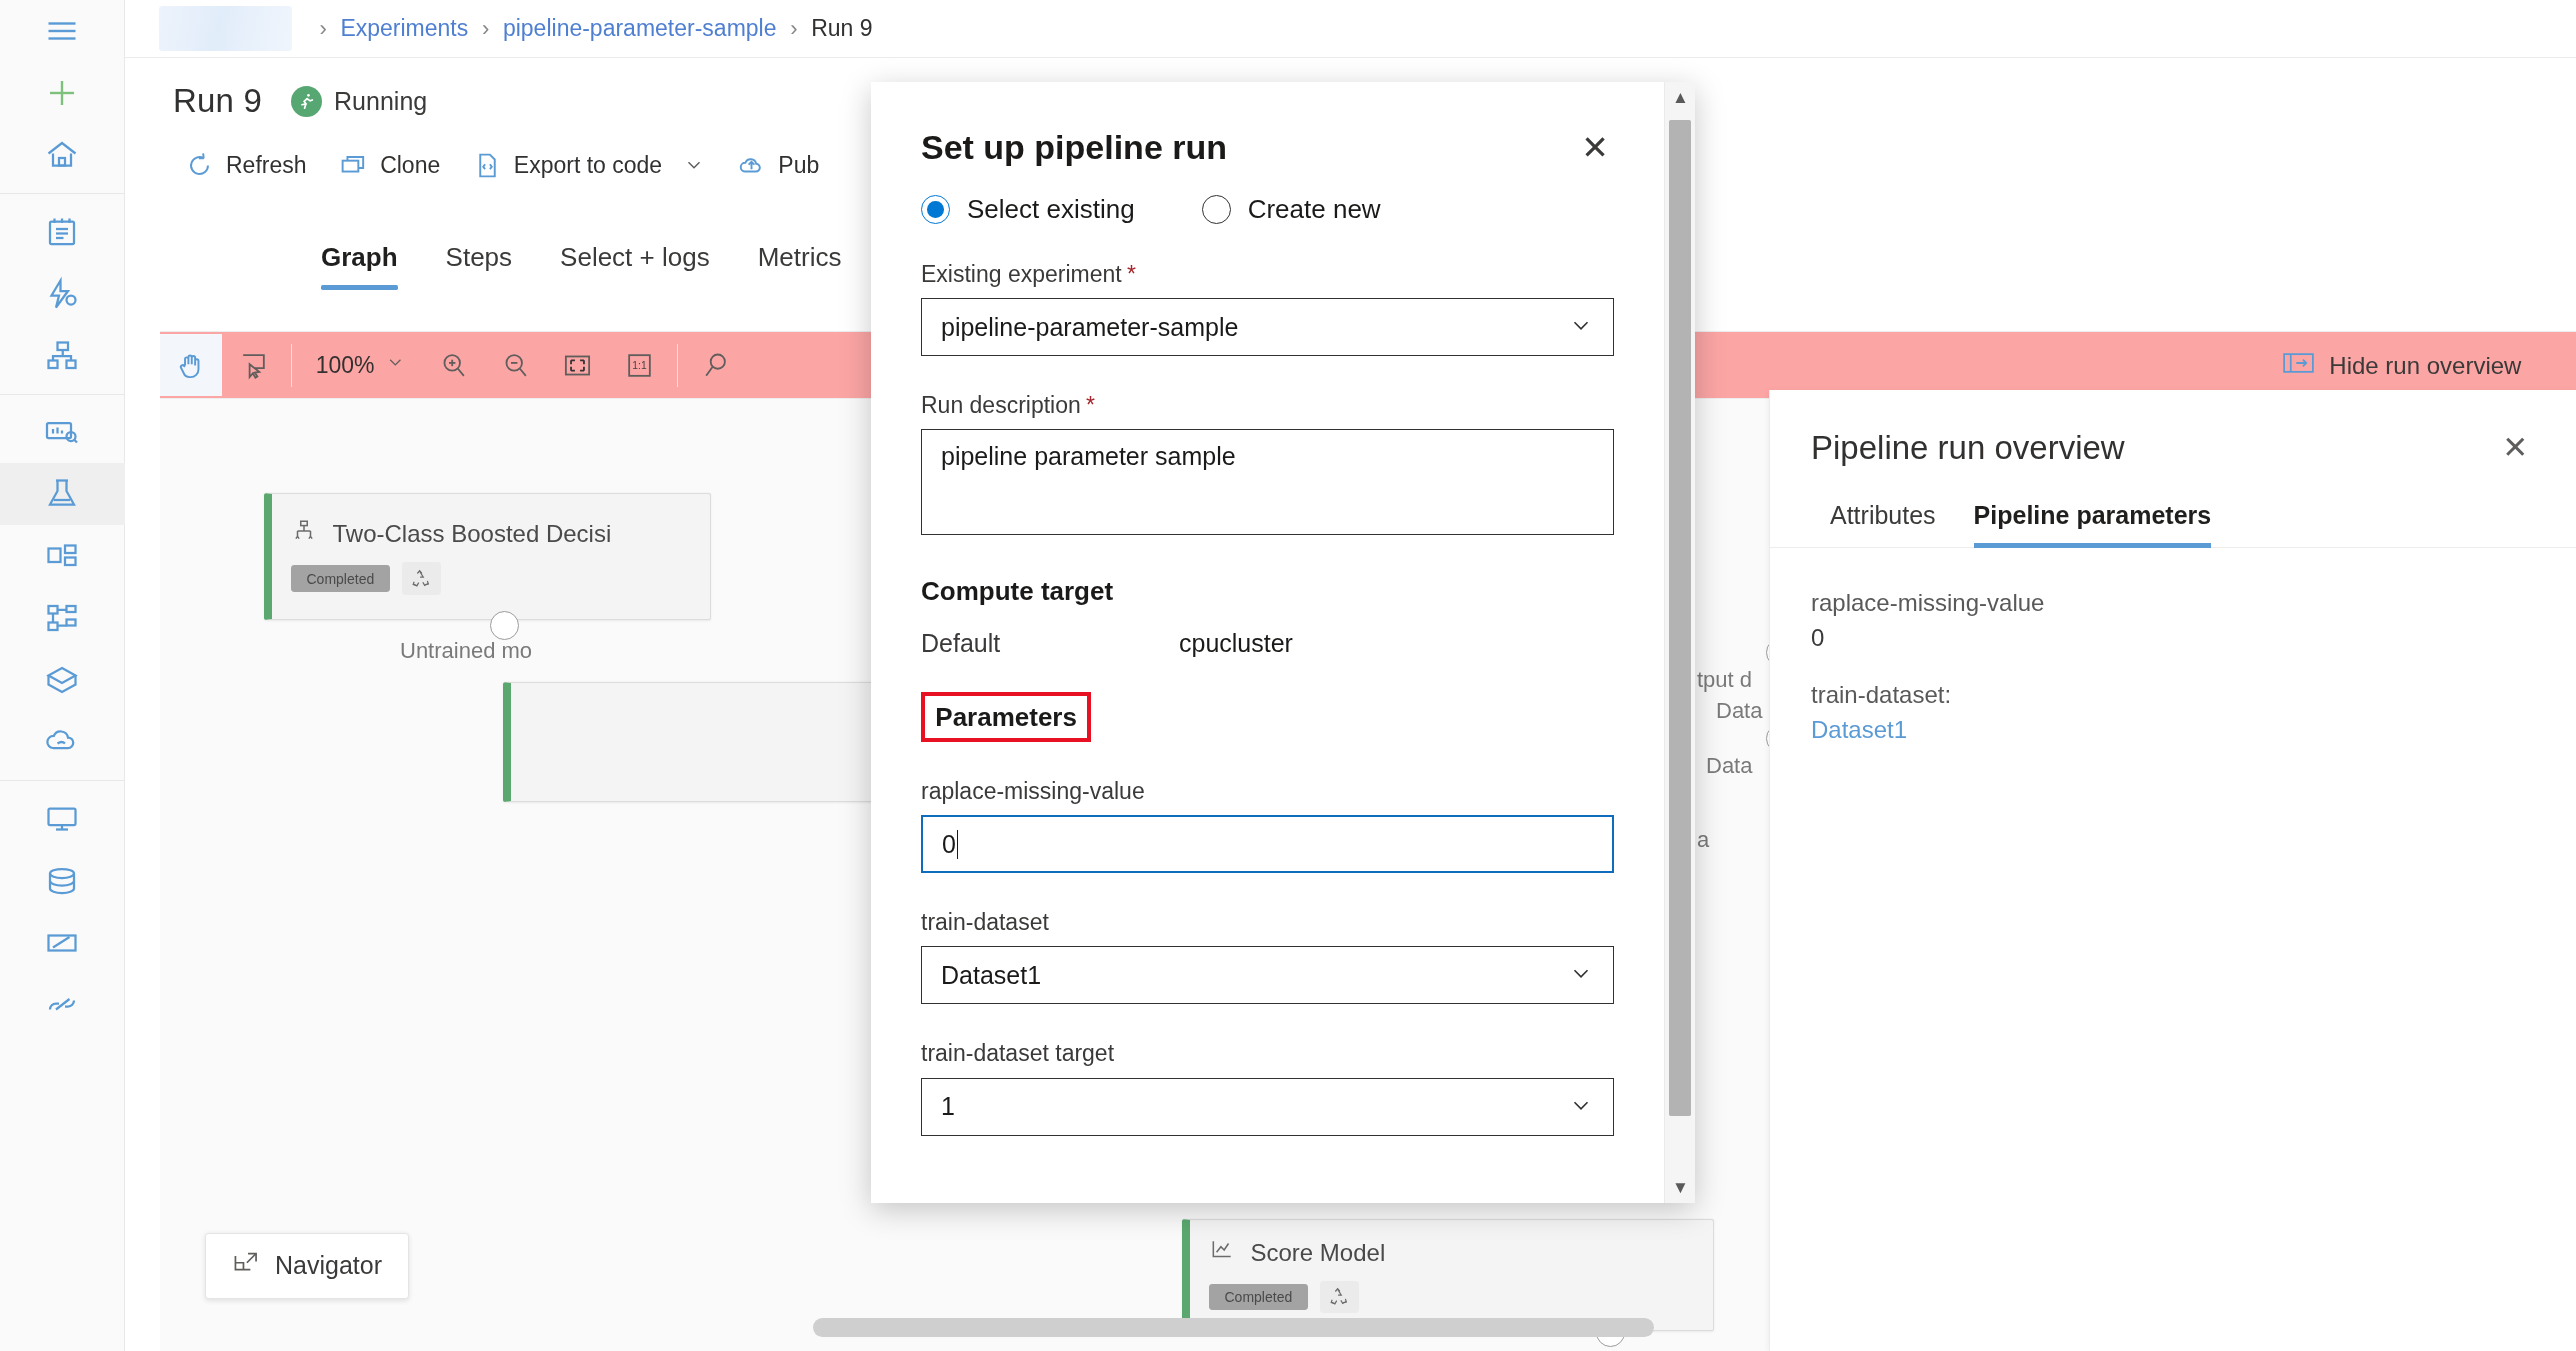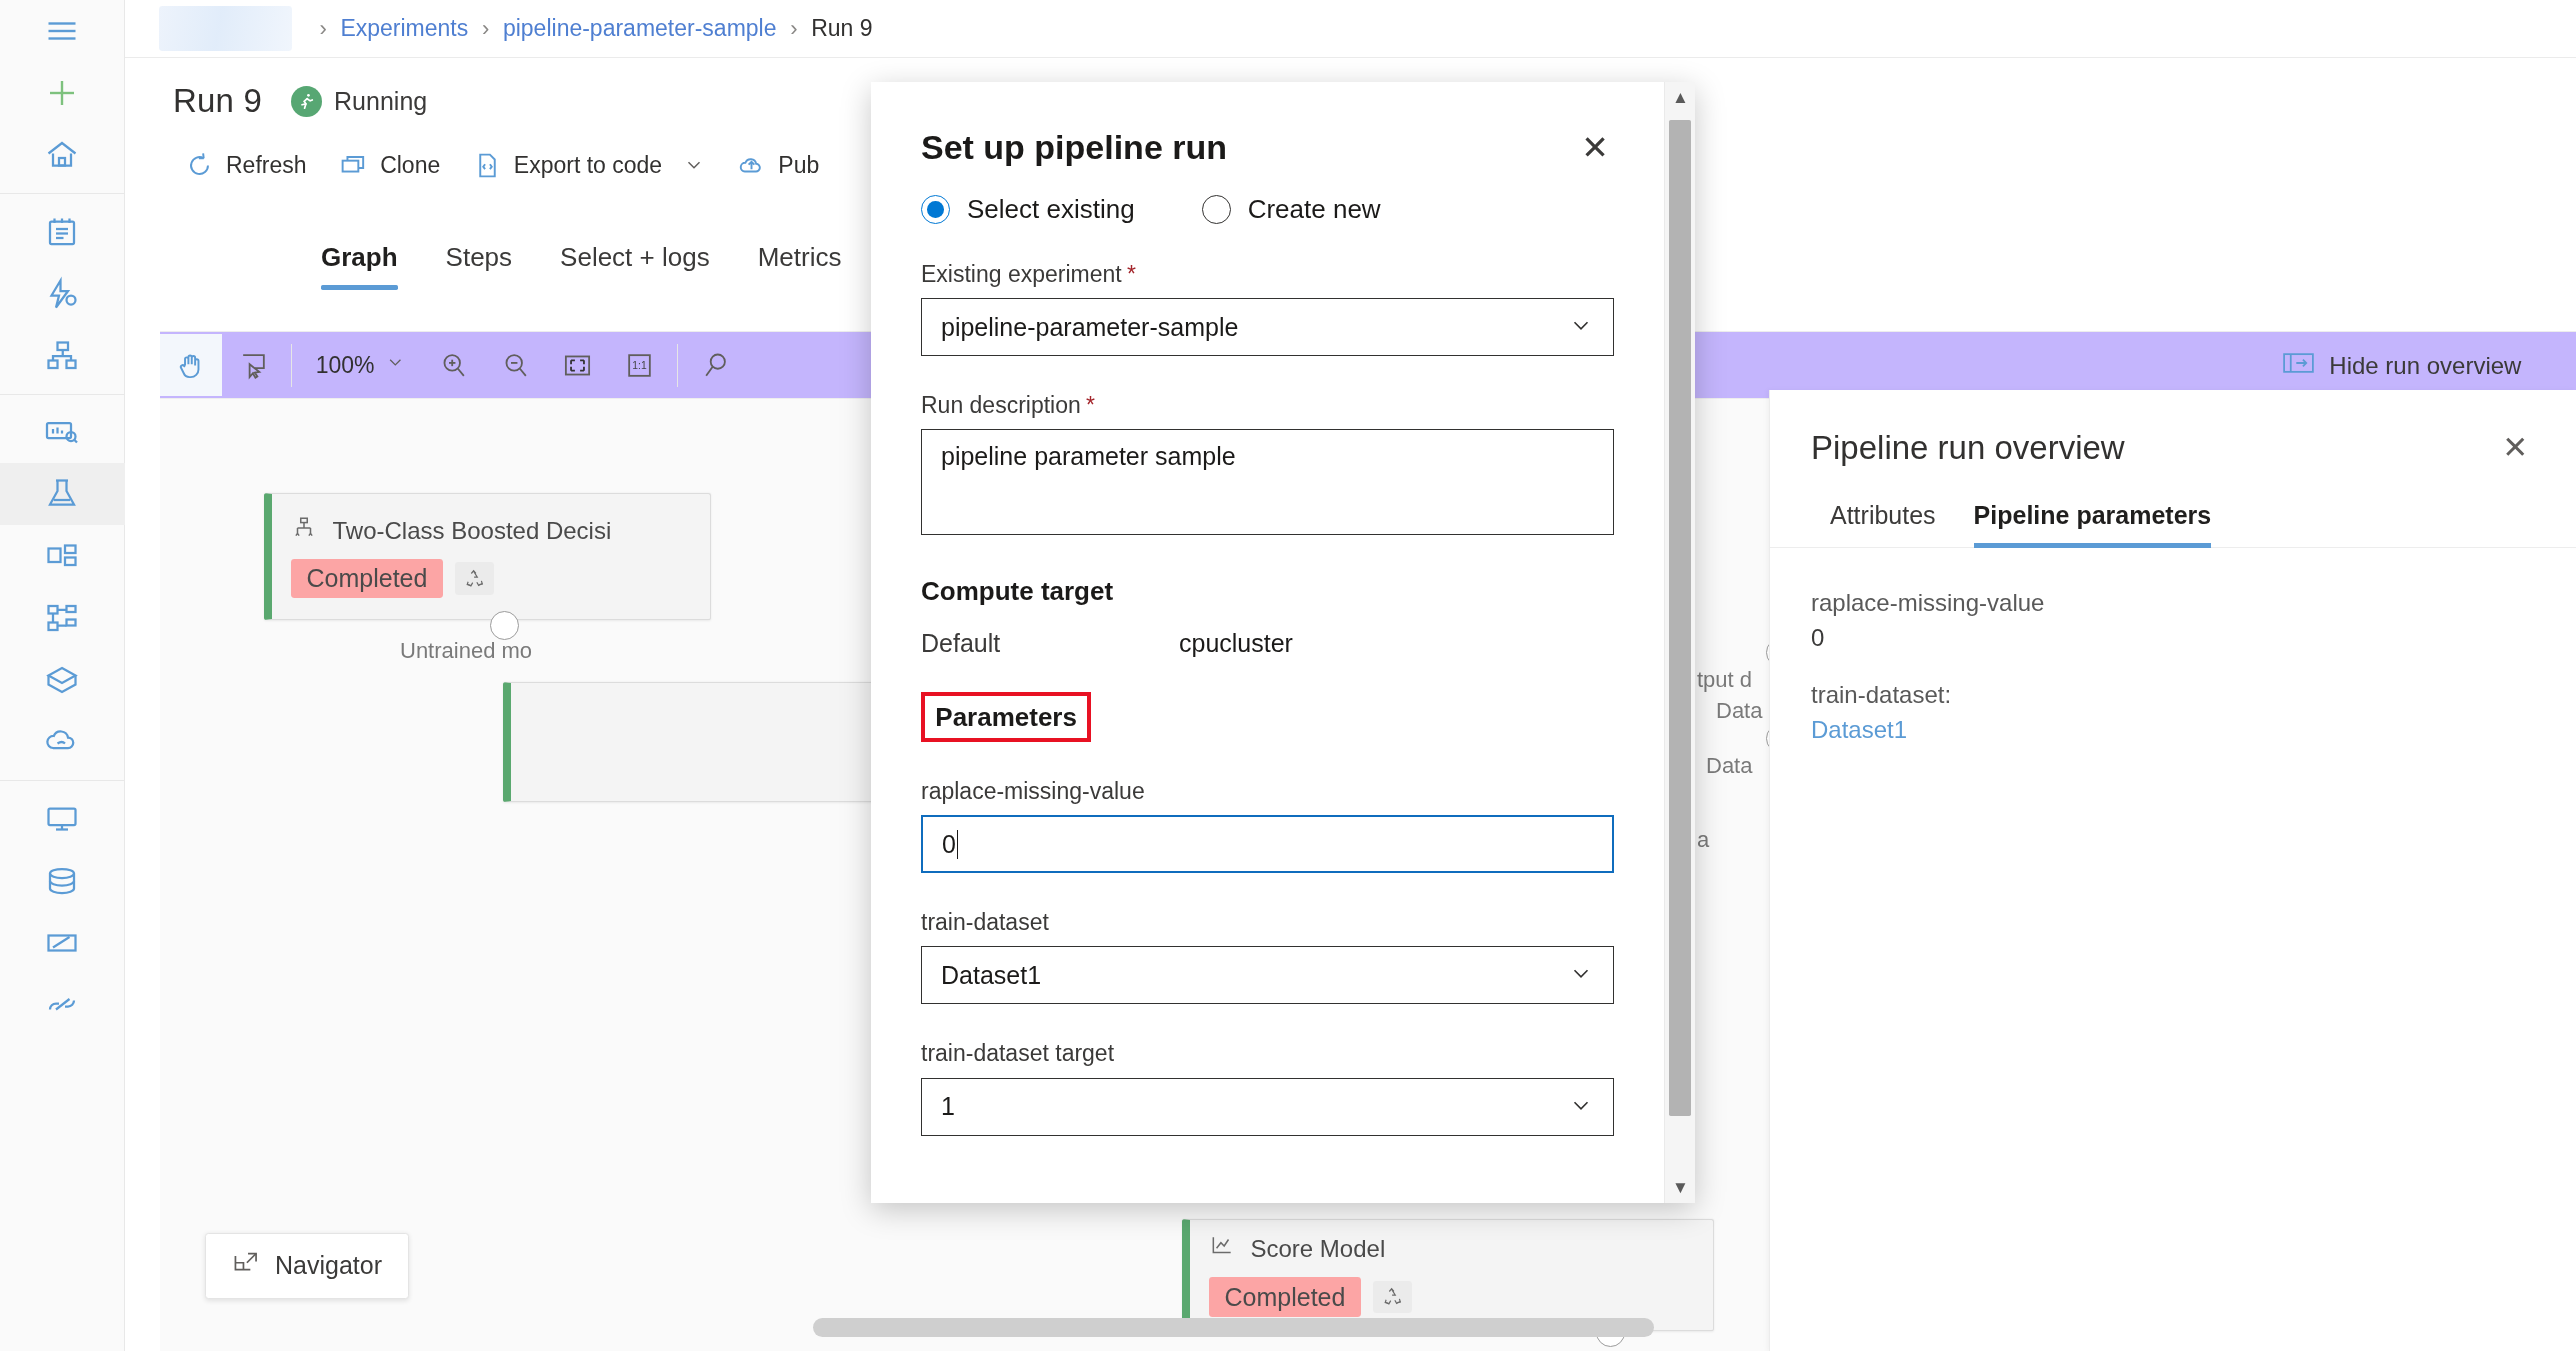--- a/index.html
+++ b/index.html
@@ -77,21 +77,21 @@
     height: 5.2px; background: #5b9bd5; border-radius: 1.7px;
   }
 
   
   .graph-area {
     position: absolute; left: 160px; top: 331px; right: 0; bottom: 0;
     background: #fff; border-top: 0.9px solid #ededed;
   }
   .gtoolbar {
     position: absolute; left: 0; top: 0; right: 0; height: 67px;
-    display: flex; align-items: center; border-bottom: 0.9px solid #eeeeee; background:#c4b5fd;
+    display: flex; align-items: center; border-bottom: 0.9px solid #eeeeee; background:#fca5a5;
   }
   .gbtn {
     width: 62px; height: 62px; display:flex; align-items:center; justify-content:center;
     cursor: pointer;
   }
   .gbtn.active { background: #f3f7fc; }
   .gdiv { width: 0.9px; height: 43px; background: #e6e6e6; margin: 0 6.9px; }
   .zoomlvl { display:flex; align-items:center; gap:10.3px; padding: 0 17px; cursor:pointer; font-size:23px; color:#323130;}
   .hide-ro {
     position: absolute; right: 34px; top: 0; height: 67px;
@@ -106,21 +106,21 @@
   }
   .node {
     position: absolute; background: #f4f4f4; border: 0.9px solid #dcdcdc;
     border-left: 8.6px solid #5aa86f; border-radius: 2.6px;
     box-shadow: 0 0.9px 2.6px rgba(0,0,0,.07);
     display: flex; flex-direction: column; justify-content: center;
     padding: 13.7px 19px;
   }
   .node-title { display:flex; align-items:center; gap: 15.5px; font-size: 24px; color:#4a4a4a; white-space:nowrap; }
   .node-status { display: flex; align-items: center; gap: 12px; margin-top: 12px; }
-  .pill { background:#fca5a5; border-radius:3.4px; padding: 5.2px 15.5px; font-size: 25px; color:#4a4a4a; }
+  .pill { background:#a3a3a3; border-radius:3.4px; padding: 5.2px 15.5px; font-size: 14px; color:#4a4a4a; }
   .recyc { background:#ebebeb; border-radius:3.4px; padding: 5.2px 8.6px; display:flex; align-items:center; }
   .port {
     position:absolute; width:29px; height:29px; border-radius:50%;
     background:#fff; border:1.7px solid #9b9b9b;
   }
   .edge-label { position:absolute; font-size:22px; color:#7a7a7a; white-space:nowrap; }
   .navigator {
     position:absolute; left: 45px; bottom: 53px;
     background:#fff; border:0.9px solid #e4e4e4; border-radius:3.4px;
     box-shadow: 0 1.7px 5.2px rgba(0,0,0,.10);

